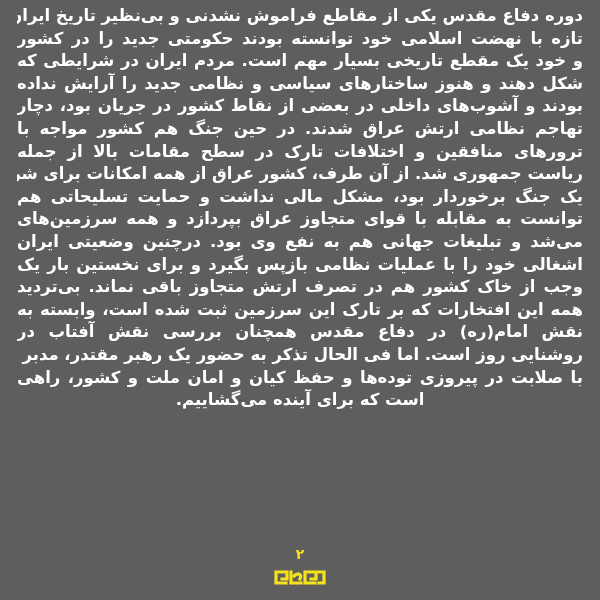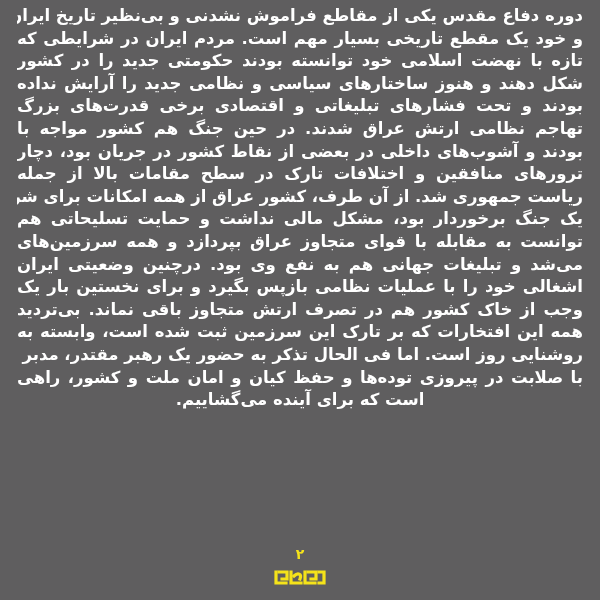--- a/index.html
+++ b/index.html
@@ -69,34 +69,34 @@
       display: block;
     }
   </style>
 </head>
 <body>
 
 <div class="page">
 
   <div class="article">
     <span class="line">دوره دفاع مقدس یکی از مقاطع فراموش نشدنی و بی‌نظیر تاریخ ایران</span>
+    <span class="line">تازه با نهضت اسلامی خود توانسته بودند حکومتی جدید را در کشور</span>
     <span class="line">و خود یک مقطع تاریخی بسیار مهم است. مردم ایران در شرایطی که</span>
-    <span class="line">تازه با نهضت اسلامی خود توانسته بودند حکومتی جدید را در کشور</span>
     <span class="line">شکل دهند و هنوز ساختارهای سیاسی و نظامی جدید را آرایش نداده</span>
-    <span class="line">بودند و تحت فشارهای تبلیغاتی و اقتصادی برخی  قدرت‌های بزرگ</span>
+    <span class="line">بودند و آشوب‌های داخلی در بعضی از نقاط کشور در جریان بود، دچار</span>
     <span class="line">تهاجم نظامی ارتش عراق شدند. در حین جنگ هم کشور مواجه با</span>
-    <span class="line">بودند و آشوب‌های داخلی در بعضی از نقاط کشور در جریان بود، دچار</span>
     <span class="line">ترورهای منافقین و اختلافات تارک در سطح مقامات بالا از جمله</span>
     <span class="line">ریاست جمهوری شد. از آن طرف، کشور عراق از همه امکانات برای شروع</span>
     <span class="line">یک جنگ برخوردار بود، مشکل مالی نداشت و حمایت تسلیحاتی هم</span>
     <span class="line">توانست به مقابله با قوای متجاوز عراق بپردازد و همه سرزمین‌های</span>
     <span class="line">می‌شد و تبلیغات جهانی هم به نفع وی بود. درچنین وضعیتی ایران</span>
     <span class="line">اشغالی خود را با عملیات نظامی بازپس بگیرد و برای نخستین بار یک</span>
     <span class="line">وجب از خاک کشور هم در تصرف ارتش متجاوز باقی نماند. بی‌تردید</span>
     <span class="line">همه این افتخارات که بر تارک این سرزمین ثبت شده است، وابسته به</span>
+    <span class="line">نقش امام(ره)  در دفاع مقدس همچنان بررسی نقش آفتاب در</span>
     <span class="line">روشنایی روز است. اما فی الحال تذکر به حضور یک رهبر مقتدر، مدبر و</span>
     <span class="line">با صلابت در پیروزی توده‌ها و حفظ کیان و امان ملت و کشور، راهی</span>
     <span class="line last">است که برای آینده می‌گشاییم.</span>
   </div>
 
   <div class="page-number">۲</div>
 
   <div class="logo">
     <svg width="52" height="18" viewBox="0 0 52 18" xmlns="http://www.w3.org/2000/svg">
       <g fill="none" stroke="#f5e31a" stroke-width="3.2" stroke-linecap="square">

